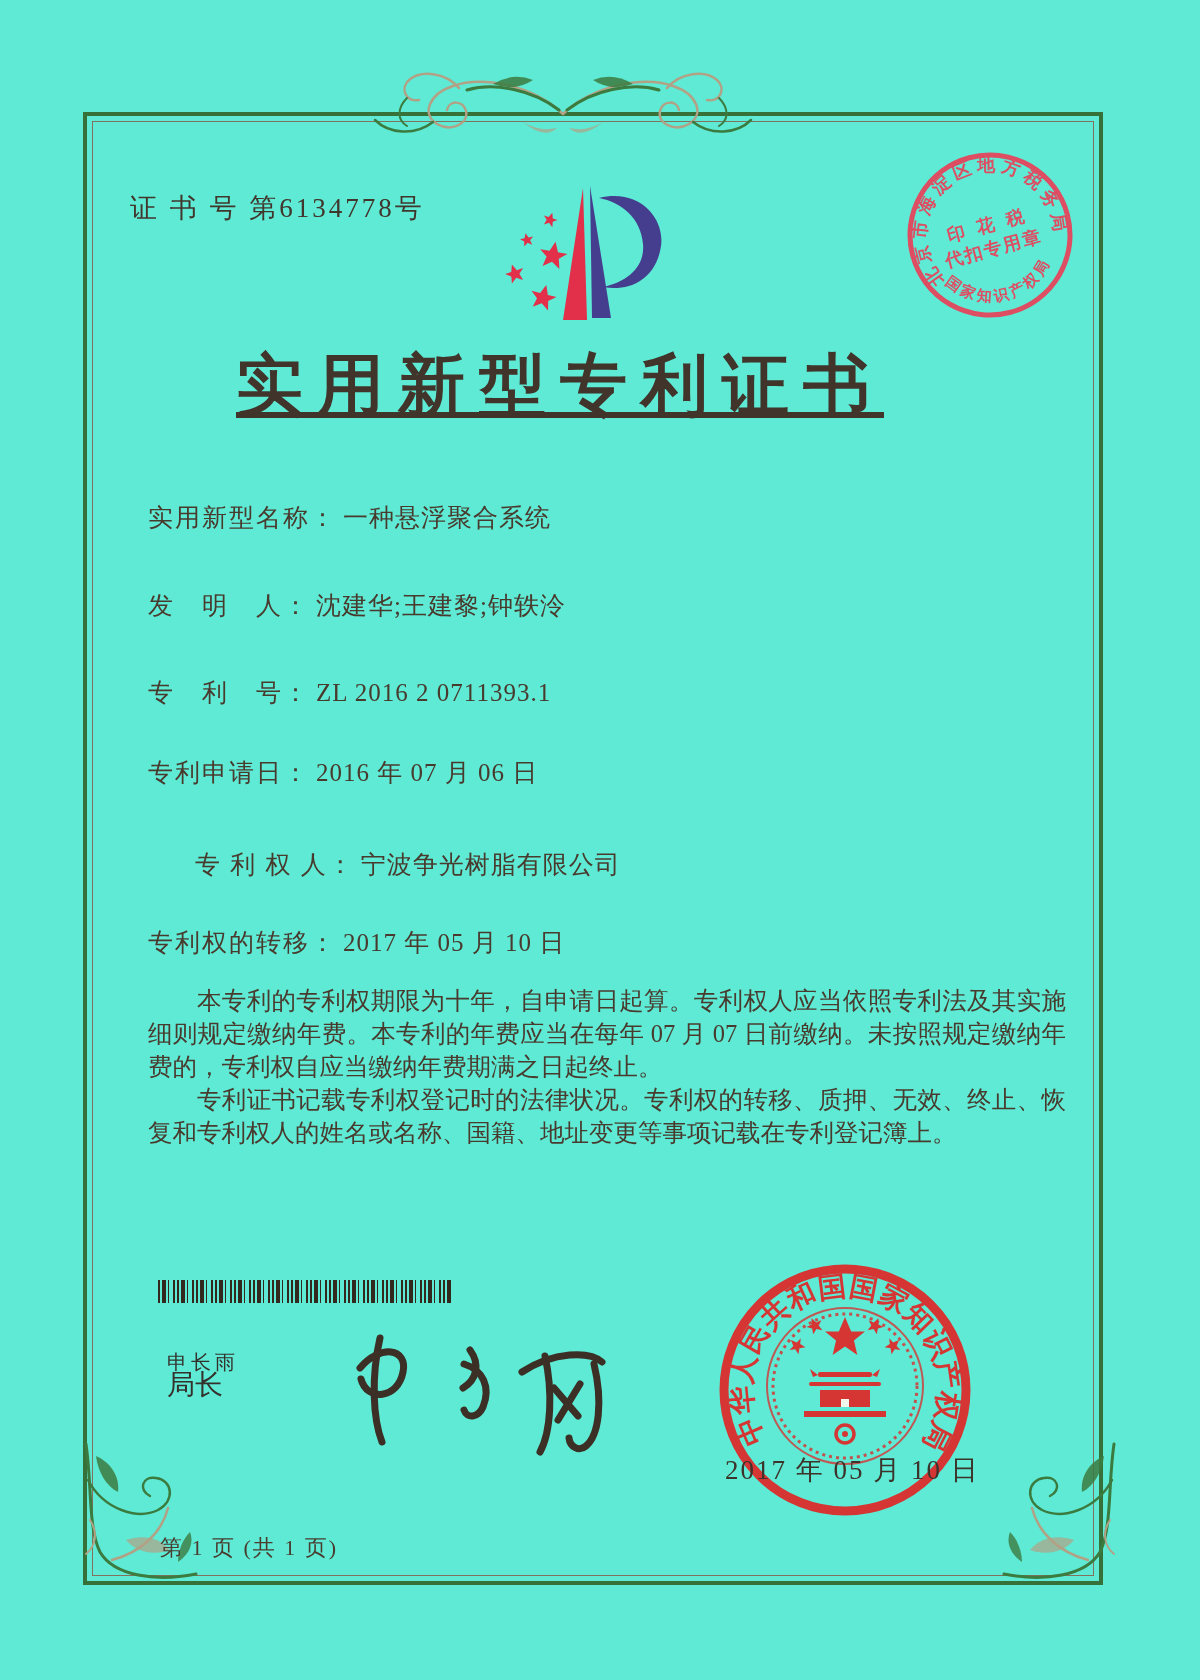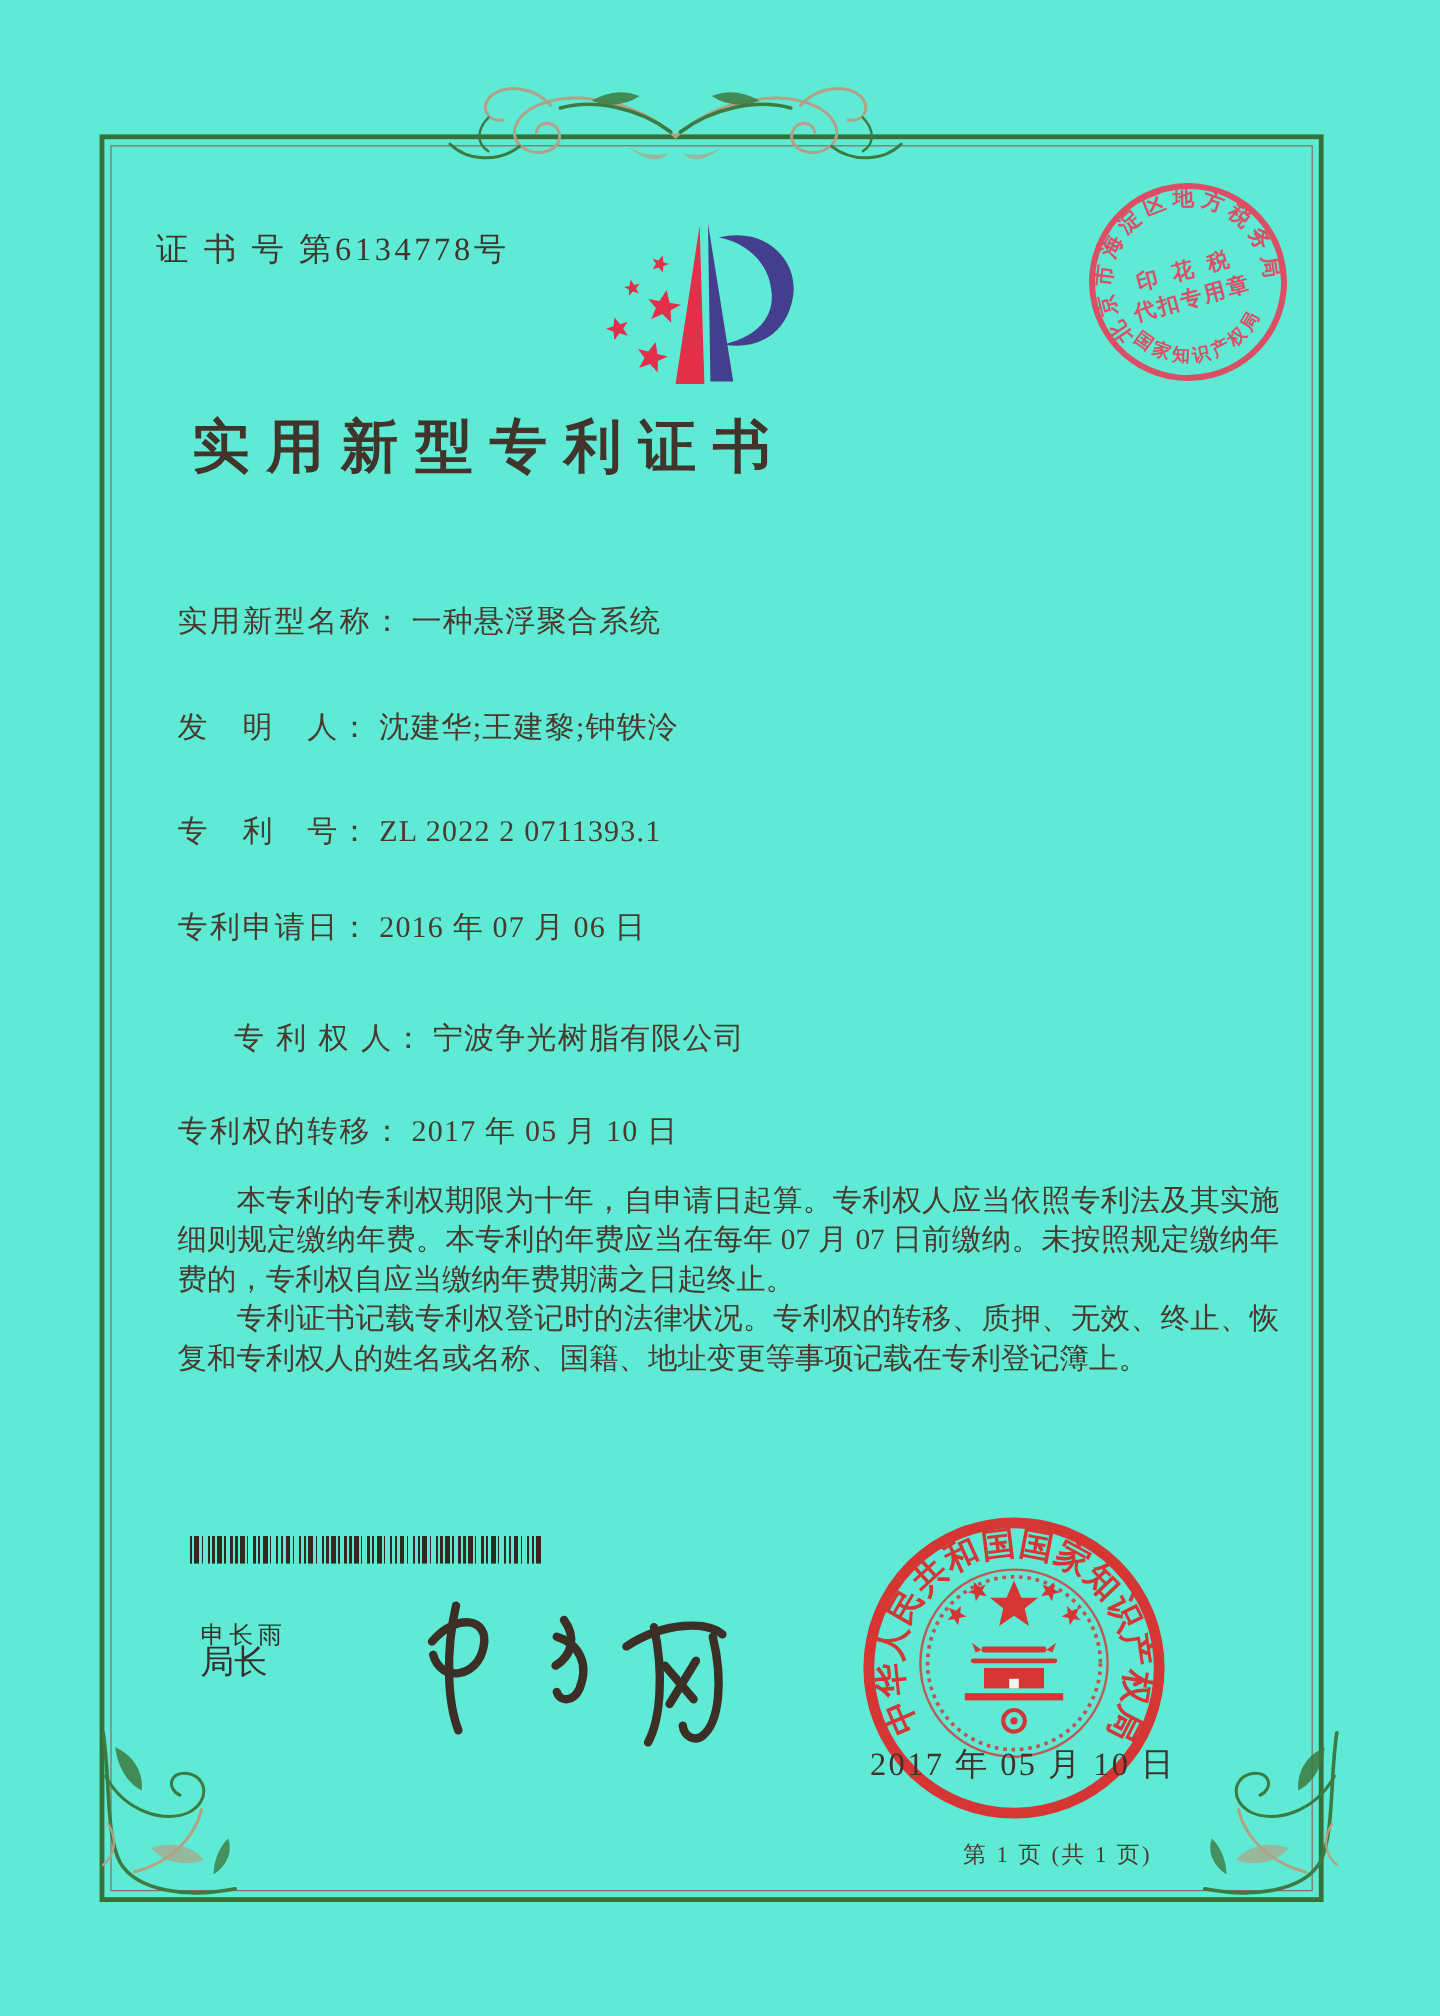--- a/index.html
+++ b/index.html
@@ -19,22 +19,22 @@
   }
   .ornament{position:absolute;pointer-events:none;}
   
   .cert-number{
     position:absolute;left:130px;top:190px;font-size:27px;
     letter-spacing:3px;color:#41362c;
   }
   .logo{position:absolute;left:493px;top:184px;}
   .tax-stamp{position:absolute;left:893px;top:138px;}
   .title{
-    position:absolute;left:160px;top:340px;width:800px;text-align:left;
-    font-size:48px;font-weight:bold;letter-spacing:14px;color:#41352b;
+    position:absolute;left:160px;top:340px;width:800px;text-align:center;
+    font-size:67px;font-weight:bold;letter-spacing:14px;color:#41352b;text-decoration:underline;
   }
   
   .field-row{position:absolute;left:148px;font-size:25px;white-space:nowrap;color:#493a2e;}
   .field-row .lbl{letter-spacing:2px;}
   .field-row .val{margin-left:6px;letter-spacing:1px;}
   .row-1{top:501px;}
   .row-2{top:589px;}
   .row-3{top:676px;}
   .row-4{top:756px;}
   .row-5{top:848px;margin-left:47px;}
@@ -62,22 +62,22 @@
     position:absolute;left:167px;top:1333px;font-size:20px;letter-spacing:4px;
     font-family:"Liberation Sans","DejaVu Sans",sans-serif;color:#34302b;margin-top:16px;
   }
   .signature-svg{position:absolute;left:340px;top:1322px;}
   .seal-svg{position:absolute;left:715px;top:1260px;opacity:.94;}
   .issue-date{
     position:absolute;left:725px;top:1452px;font-size:27px;letter-spacing:2px;
     color:#3c332a;z-index:6;
   }
   .footer{
-    position:absolute;left:160px;top:1533px;width:800px;text-align:right;
-    font-size:19px;letter-spacing:2px;color:#4a3b2f;
+    position:absolute;left:160px;top:1533px;width:800px;text-align:left;
+    font-size:22px;letter-spacing:2px;color:#4a3b2f;
   }
 </style>
 </head>
 <body>
 
 <div class="page">
 
   <div class="frame-outer">
     <div class="frame-inner"></div>
   </div>
@@ -158,21 +158,21 @@
 
   <div class="title">实用新型专利证书</div>
 
   <div class="field-row row-1">
     <span class="lbl">实用新型名称：</span><span class="val">一种悬浮聚合系统</span>
   </div>
   <div class="field-row row-2">
     <span class="lbl">发　明　人：</span><span class="val">沈建华;王建黎;钟轶泠</span>
   </div>
   <div class="field-row row-3">
-    <span class="lbl">专　利　号：</span><span class="val">ZL 2022 2 0711393.1</span>
+    <span class="lbl">专　利　号：</span><span class="val">ZL 2016 2 0711393.1</span>
   </div>
   <div class="field-row row-4">
     <span class="lbl">专利申请日：</span><span class="val">2016 年 07 月 06 日</span>
   </div>
   <div class="field-row row-5">
     <span class="lbl">专 利 权 人：</span><span class="val">宁波争光树脂有限公司</span>
   </div>
   <div class="field-row row-6">
     <span class="lbl">专利权的转移：</span><span class="val">2017 年 05 月 10 日</span>
   </div>

